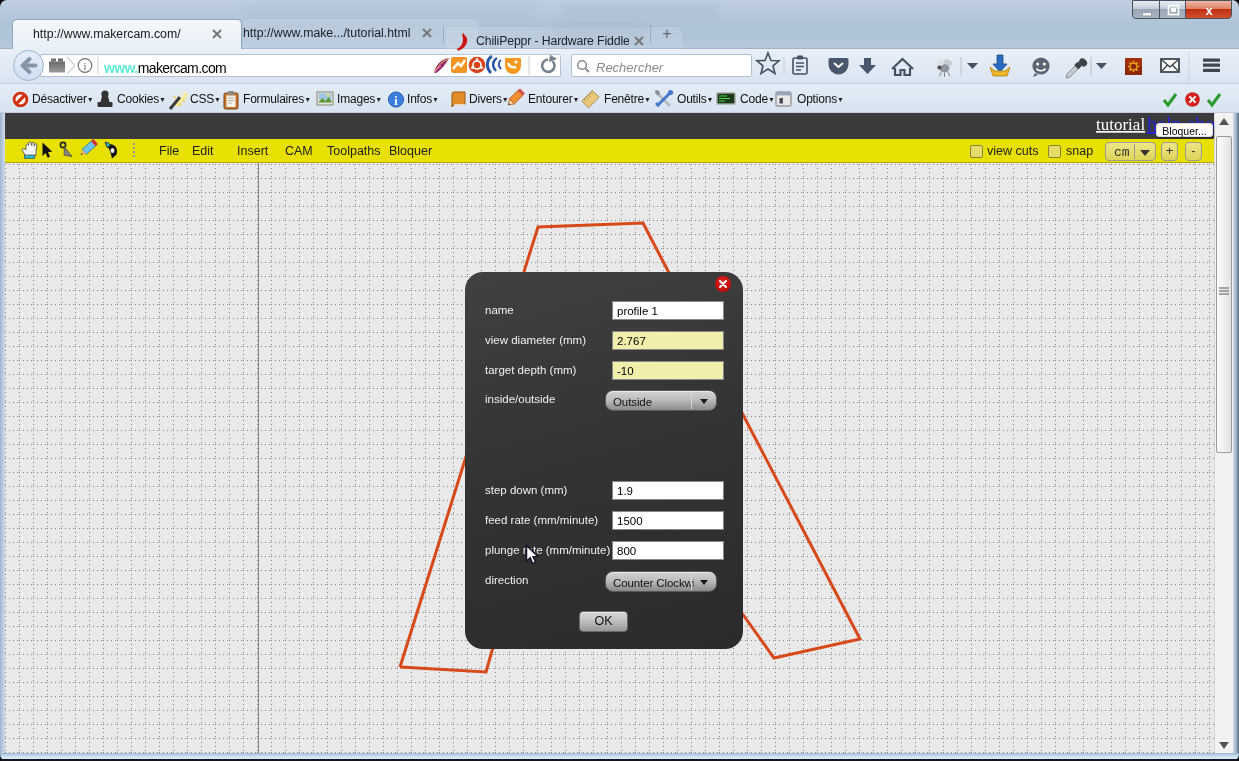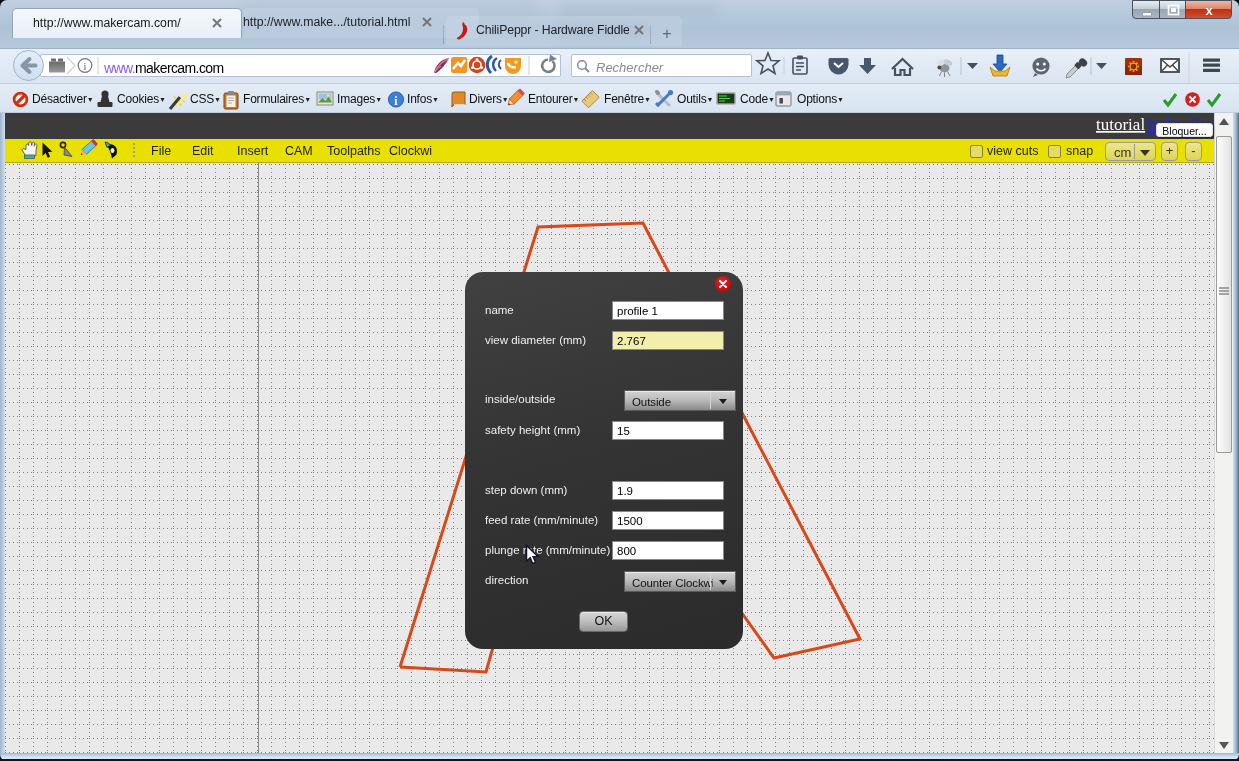--- a/index.html
+++ b/index.html
@@ -16,40 +16,40 @@
 
 #winbtns{left:1132px;top:0px;width:101px;height:19px;}
 .wbtn{position:absolute;top:0;height:19px;border:1px solid #46535f;box-sizing:border-box;
   background:linear-gradient(#e7edf3 0%,#c3cdd8 45%,#98a5b3 50%,#aab6c2 100%);}
 #wmin{left:0;width:28px;border-radius:0 0 0 4px;}
 #wmax{left:27px;width:27px;}
 #wclose{left:53px;width:47px;border-radius:0 0 4px 0;
   background:linear-gradient(#f0b8a8 0%,#e08268 45%,#c03010 50%,#d05030 100%);}
 .wbtn svg{position:absolute;left:0;top:0;}
 
-.tab{position:absolute;top:8px;height:30px;border-radius:5px 5px 0 0;z-index:2;padding-left:36px;}
+.tab{position:absolute;top:19px;height:30px;border-radius:5px 5px 0 0;z-index:2;padding-left:36px;}
 #tab1{left:12px;width:230px;background:linear-gradient(#f4f8fc,#e8eff7);
   border:1px solid #93a5ba;border-bottom:none;box-sizing:border-box;}
 #tab1 .tt{position:absolute;left:20px;top:7px;font-size:12.3px;color:#17191c;}
 .tx{position:absolute;top:8px;width:12px;height:12px;}
 #tab2{left:243px;width:200px;background:rgba(240,248,255,.15);}
 #tab2 .tt{position:absolute;left:0px;top:7px;font-size:12.3px;color:#20242a;}
 #tab3{left:446px;width:200px;background:rgba(240,248,255,.15);margin-top:8px;}
 #tab3 .tt{position:absolute;left:30px;top:7px;font-size:12.3px;color:#20242a;}
 .tsep{position:absolute;top:25px;width:1px;height:19px;background:#8fa2b5;}
 #newtab{left:656px;top:25px;width:22px;height:19px;font-size:16px;color:#44505c;text-align:center;line-height:18px;}
 
 #nav{left:0;top:49px;width:1239px;height:35px;background:linear-gradient(#e8eff7,#dae5f2);
   border-bottom:1px solid #c3cfdd;box-sizing:border-box;}
 #backc{left:13px;top:50px;width:31px;height:31px;border-radius:50%;
   background:linear-gradient(#e4eefa,#cfdff2);border:1px solid #9eb4cb;box-sizing:border-box;}
 #urlbar{left:40px;top:54px;width:521px;height:23px;background:#fff;border:1px solid #b1c0d2;
   border-radius:2px;box-sizing:border-box;}
 #urltext{left:104px;top:60px;font-size:14px;letter-spacing:-0.6px;color:#000;}
-#urltext .gray{color:#8b5cf6;}
+#urltext .gray{color:#5eead4;font-weight:bold;}
 #searchbox{left:571px;top:54px;width:181px;height:23px;background:#fff;border:1px solid #b1c0d2;
   border-radius:2px;box-sizing:border-box;}
 #searchtext{left:596px;top:60px;font-size:13px;font-style:italic;color:#8a8a8a;}
 
 #wdt{left:0;top:84px;width:1239px;height:29px;background:linear-gradient(#e3ecf6,#d8e4f2);
   border-bottom:1px solid #c0cddc;box-sizing:border-box;}
 .wdi{position:absolute;top:92px;font-size:12px;letter-spacing:-0.2px;color:#111;}
 .car{font-size:7px;vertical-align:1.5px;color:#222;letter-spacing:0;}
 
 #blackbar{left:5px;top:113px;width:1209px;height:26px;background:#3b3b3b;}
@@ -66,21 +66,21 @@
 
 #canvas{left:5px;top:163px;width:1209px;height:590px;background:#e9e9e9;overflow:hidden;}
 
 #dialog{left:465px;top:272px;width:278px;height:377px;border-radius:18px;
   background:linear-gradient(165deg,#414141 0%,#343434 45%,#2b2b2b 100%);z-index:10;}
 .row{position:absolute;left:20px;width:240px;height:20px;}
 .lbl{position:absolute;left:0;top:3px;font-size:11.5px;color:#f0f0f0;text-align:right;}
 .inp{position:absolute;left:127px;top:0;width:112px;height:19px;background:#fff;border:1px solid #888;
   box-sizing:border-box;font-size:11.5px;color:#000;padding:3px 12px 0 4px;}
 .inp.yel{background:#f2efad;}
-.drop{position:absolute;left:139px;top:0;width:112px;height:21px;border-radius:0;
+.drop{position:absolute;left:120px;top:0;width:112px;height:21px;border-radius:8px;
   background:linear-gradient(#d2d2d2,#bdbdbd 45%,#8a8a8a);border:1px solid #5a5a5a;box-sizing:border-box;
   font-size:12px;color:#111;box-shadow:inset 0 1px 0 rgba(255,255,255,.55);}
 .drop .dtx{position:absolute;left:7px;top:4.5px;white-space:nowrap;overflow:hidden;max-width:81px;font-size:11.5px;letter-spacing:-0.1px;}
 .drop .dsep{position:absolute;right:24px;top:1px;width:1px;height:17px;background:#d5d5d5;}
 .drop .dar{position:absolute;right:8.5px;top:8px;width:0;height:0;border:4.5px solid transparent;
   border-top:5.5px solid #1a1a1a;}
 #okbtn{position:absolute;left:114px;top:339px;width:49px;height:21px;border-radius:4px;
   background:linear-gradient(#d6d6d6,#c4c4c4 40%,#989898);border:1px solid #6a6a6a;box-sizing:border-box;
   font-size:12.5px;color:#111;text-align:center;line-height:19px;box-shadow:inset 0 1px 0 rgba(255,255,255,.5);}
 #closebtn{position:absolute;left:250px;top:4px;width:16px;height:16px;border-radius:50%;
@@ -416,31 +416,31 @@
     <path d="M3 1 q4 0 5.5 3.5 l-3.5 2 Z" fill="#2ab0c8" stroke="#111" stroke-width="0.7"></path>
   </g>
 
   <g fill="#999">
       <rect x="128" y="4" width="2" height="2"></rect>
       <rect x="128" y="8" width="2" height="2"></rect>
       <rect x="128" y="12" width="2" height="2"></rect>
       <rect x="128" y="16" width="2" height="2"></rect>
     </g>
 </svg>
-<div class="menu" style="left:151px">File</div>
+<div class="menu" style="left:159px">File</div>
 <div class="menu" style="left:192px">Edit</div>
 <div class="menu" style="left:237px">Insert</div>
 <div class="menu" style="left:285px">CAM</div>
 <div class="menu" style="left:327px">Toolpaths</div>
-<div class="menu" style="left:389px">Clockwi</div>
+<div class="menu" style="left:389px">Bloquer</div>
 <div class="ycheck" style="left:970px"></div>
 <div class="menu" style="left:987px">view cuts</div>
 <div class="ycheck" style="left:1048px"></div>
 <div class="menu" style="left:1066px">snap</div>
-<div class="ybtn" style="left:1105px;width:51px;">
+<div class="ybtn" style="left:1105px;width:51px;font-family:Liberation Mono, monospace;">
     <span style="position:absolute;left:8px;top:2px;">cm</span>
   <span style="position:absolute;right:20px;top:1px;width:1px;height:15px;background:#999;"></span>
   <svg style="position:absolute;right:4px;top:6px" width="12" height="8">
       <path d="M1 1 L11 1 L6 7 Z" fill="#333"></path>
     </svg>
 </div>
 <div class="ybtn" style="left:1161px;width:17px;line-height:16px;">+</div>
 <div class="ybtn" style="left:1185px;width:17px;line-height:16px;">-</div>
 
 <div class="abs" id="canvas">
@@ -461,31 +461,31 @@
 
 <div class="abs" id="dialog">
   <div class="row" style="top:29px">
       <span class="lbl">name</span>
       <span class="inp">profile 1</span>
     </div>
   <div class="row" style="top:59px">
       <span class="lbl">view diameter (mm)</span>
       <span class="inp yel">2.767</span>
     </div>
+  <div class="row" style="top:89px">
+      <span class="lbl">target depth (mm)</span>
+      <span class="inp yel">-10</span>
+    </div>
   <div class="row" style="top:118px">
       <span class="lbl">inside/outside</span>
     <span class="drop">
         <span class="dtx">Outside</span>
         <span class="dsep"></span>
         <span class="dar"></span>
       </span>
-    </div>
-  <div class="row" style="top:149px">
-      <span class="lbl">safety height (mm)</span>
-      <span class="inp">15</span>
     </div>
   <div class="row" style="top:209px">
       <span class="lbl">step down (mm)</span>
       <span class="inp">1.9</span>
     </div>
   <div class="row" style="top:239px">
       <span class="lbl">feed rate (mm/minute)</span>
       <span class="inp">1500</span>
     </div>
   <div class="row" style="top:269px">

